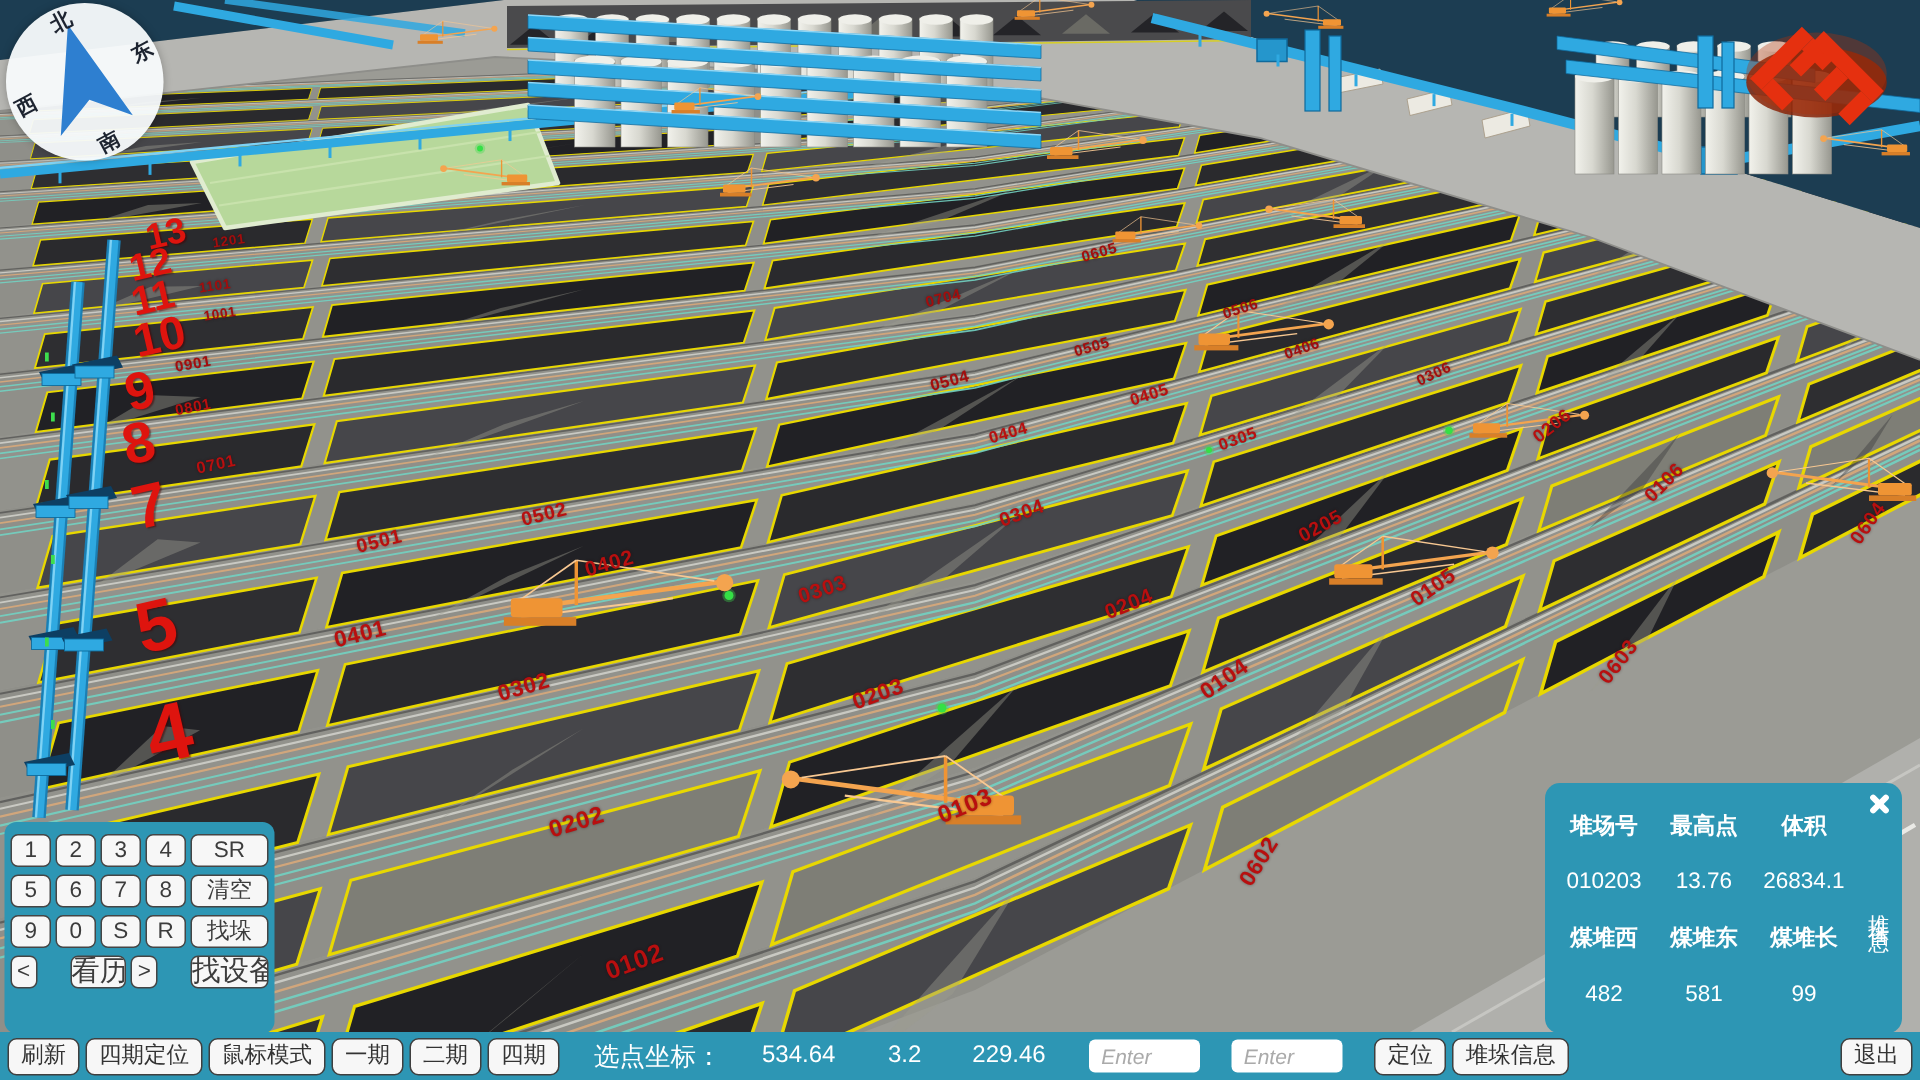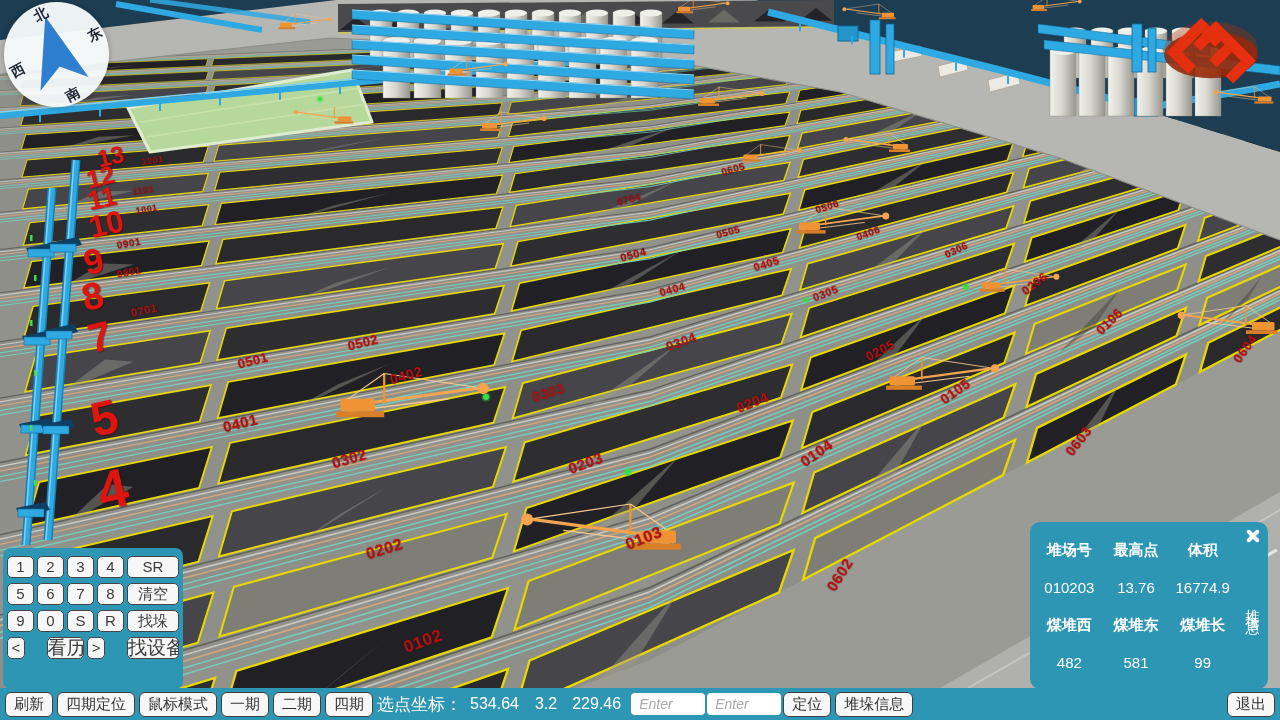--- a/index.html
+++ b/index.html
@@ -40,21 +40,21 @@
   #infogrid span{text-align:center;font-size:15px;}
   #infogrid .hdr{font-weight:bold;}
   #sidelabel{position:absolute;right:6px;top:50%;transform:translateY(-50%);
     writing-mode:vertical-rl;font-size:14px;letter-spacing:4px;color:#fff;}
   #closex{position:absolute;top:5px;right:7px;width:18px;height:18px;cursor:pointer;}
   #closex:before,#closex:after{content:"";position:absolute;left:8px;top:1px;width:4px;height:16px;
     background:#fff;border-radius:2px;}
   #closex:before{transform:rotate(45deg);}  #closex:after{transform:rotate(-45deg);}
   
   #bottombar{position:absolute;left:0;bottom:0;width:1280px;height:32px;z-index:5;
-    display:flex;align-items:center;gap:2px;padding:0 5px;box-sizing:border-box;}
+    display:flex;align-items:center;gap:21px;padding:0 5px;box-sizing:border-box;}
   .bbtn{background:#f7f7f7;border:1px solid #3f3f3f;border-radius:6px;color:#333;
     font-size:15px;height:25px;line-height:22px;padding:0 8px;font-family:inherit;white-space:nowrap;}
   #coordlabel{color:#fff;font-size:17px;margin-left:2px;}
   .coordval{color:#fff;font-size:16px;}
   .cv0{margin-left:6px;} .cv1{margin-left:14px;text-align:right;} .cv2{margin-left:13px;margin-right:8px;}
   .benter{width:58px;height:22px;border:none;border-radius:4px;padding:0 8px;font-size:14px;
     font-style:italic;font-family:inherit;color:#15803d;}
   .benter::placeholder{color:#aaa;font-style:italic;}
   #exitbtn{margin-left:auto;}
 </style>
@@ -777,21 +777,21 @@
 </div>
 
 <div id="infopanel" class="teal">
   <div id="closex"></div>
   <div id="infogrid">
         <span class="hdr">堆场号</span>
         <span class="hdr">最高点</span>
         <span class="hdr">体积</span>
         <span>010203</span>
         <span>13.76</span>
-        <span>16774.9</span>
+        <span>26834.1</span>
         <span class="hdr">煤堆西</span>
         <span class="hdr">煤堆东</span>
         <span class="hdr">煤堆长</span>
         <span>482</span>
         <span>581</span>
         <span>99</span>
       </div>
   <div id="sidelabel">堆垛信息</div>
 </div>
 

